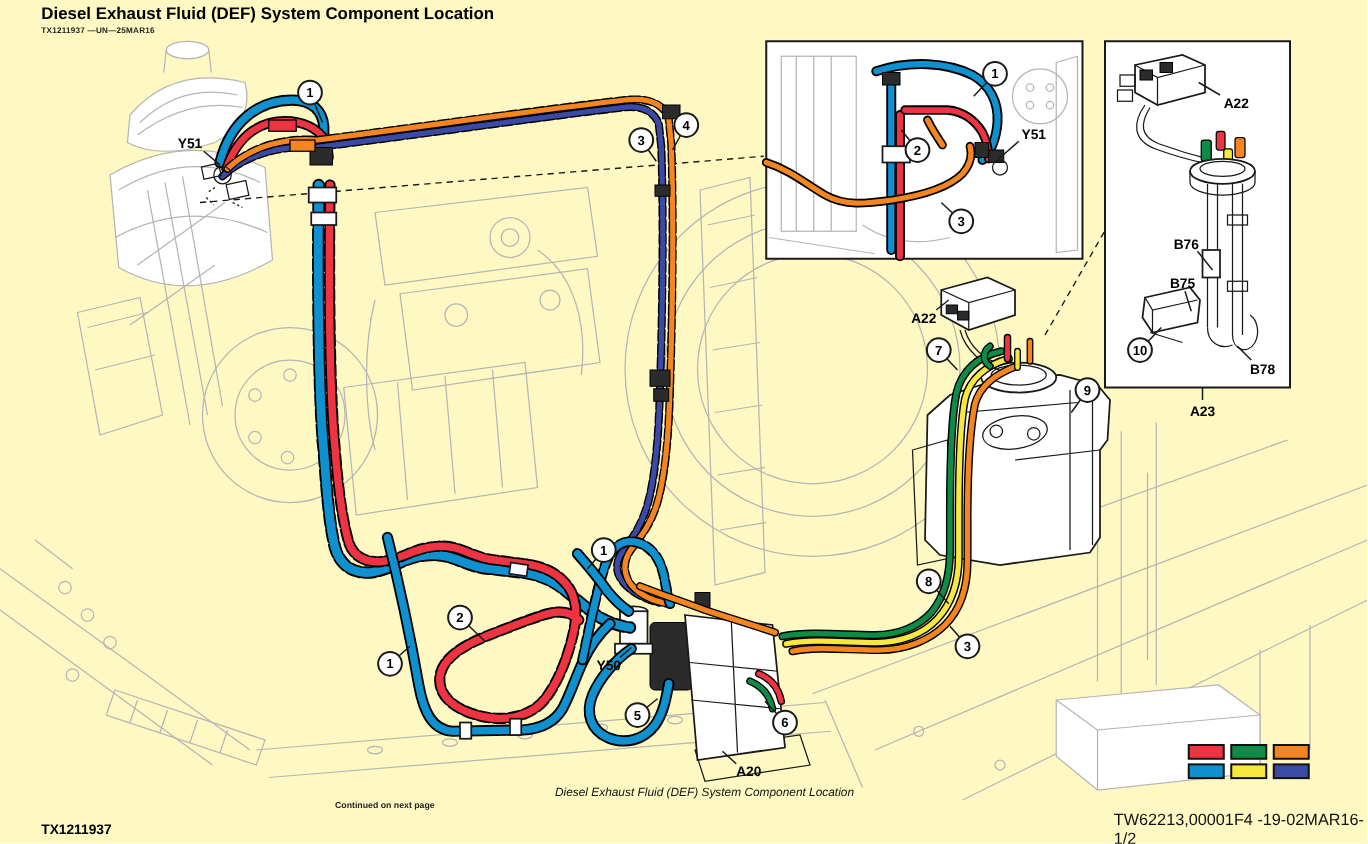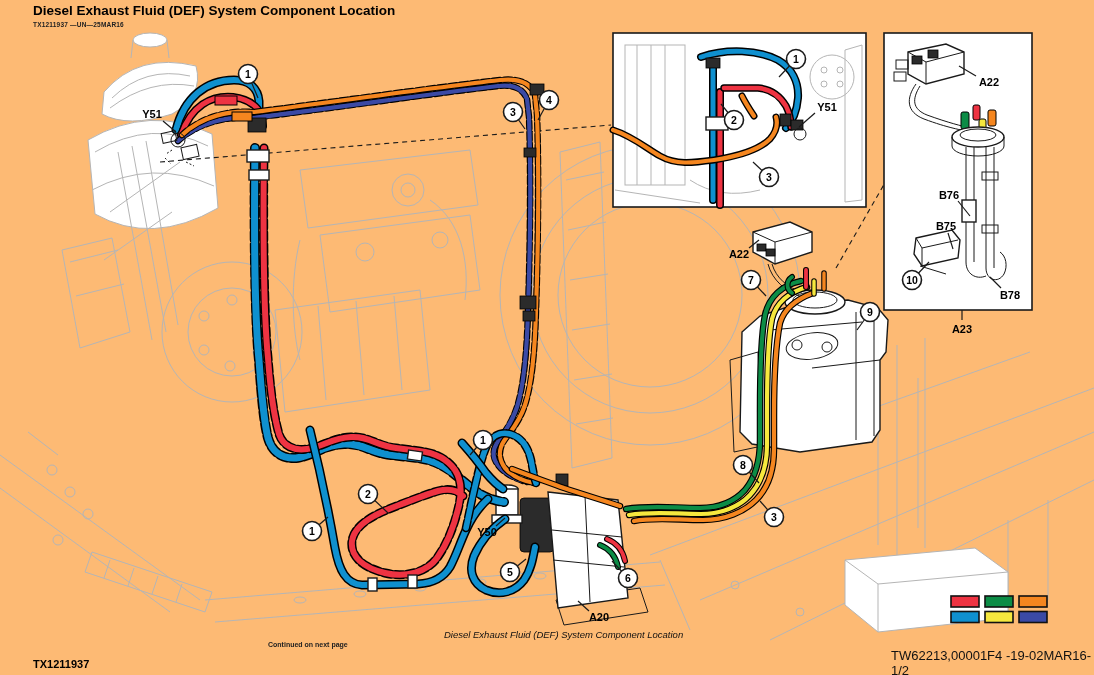--- a/index.html
+++ b/index.html
@@ -1,17 +1,17 @@
 <!DOCTYPE html>
 <html><head>
 <meta charset="utf-8">
 <style>
   html,body{margin:0;padding:0;background:#fff;width:1094px;height:675px;overflow:hidden;
     font-family:"Liberation Sans",sans-serif;}
-  #stage{position:relative;width:1094px;height:675px;background:#fdba74;}
+  #stage{position:relative;width:1094px;height:675px;background:#fef9c3;}
   .title{position:absolute;left:33px;top:3px;font-size:13.5px;font-weight:bold;color:#000;}
   .imgref{position:absolute;left:33px;top:21px;font-size:6.5px;font-weight:bold;color:#222;letter-spacing:.2px;}
   .figlabel{position:absolute;left:33px;top:622px;font-size:11px;font-weight:bold;color:#000;margin-top:36px;}
   .continued{position:absolute;left:268px;top:641px;font-size:7px;font-weight:bold;color:#222;}
   .caption{position:absolute;left:444px;top:629px;font-size:9.5px;font-style:italic;color:#111;}
   .docref{position:absolute;left:891px;top:648px;font-size:13px;color:#111;}
   svg text{font-family:"Liberation Sans",sans-serif;}
   .bg{stroke:#b5b5b5;fill:none;stroke-width:1;}
   .bgf{stroke:#b5b5b5;fill:#fff;stroke-width:1;}
   .blk{stroke:#1a1a1a;fill:#fff;stroke-width:1.4;}

